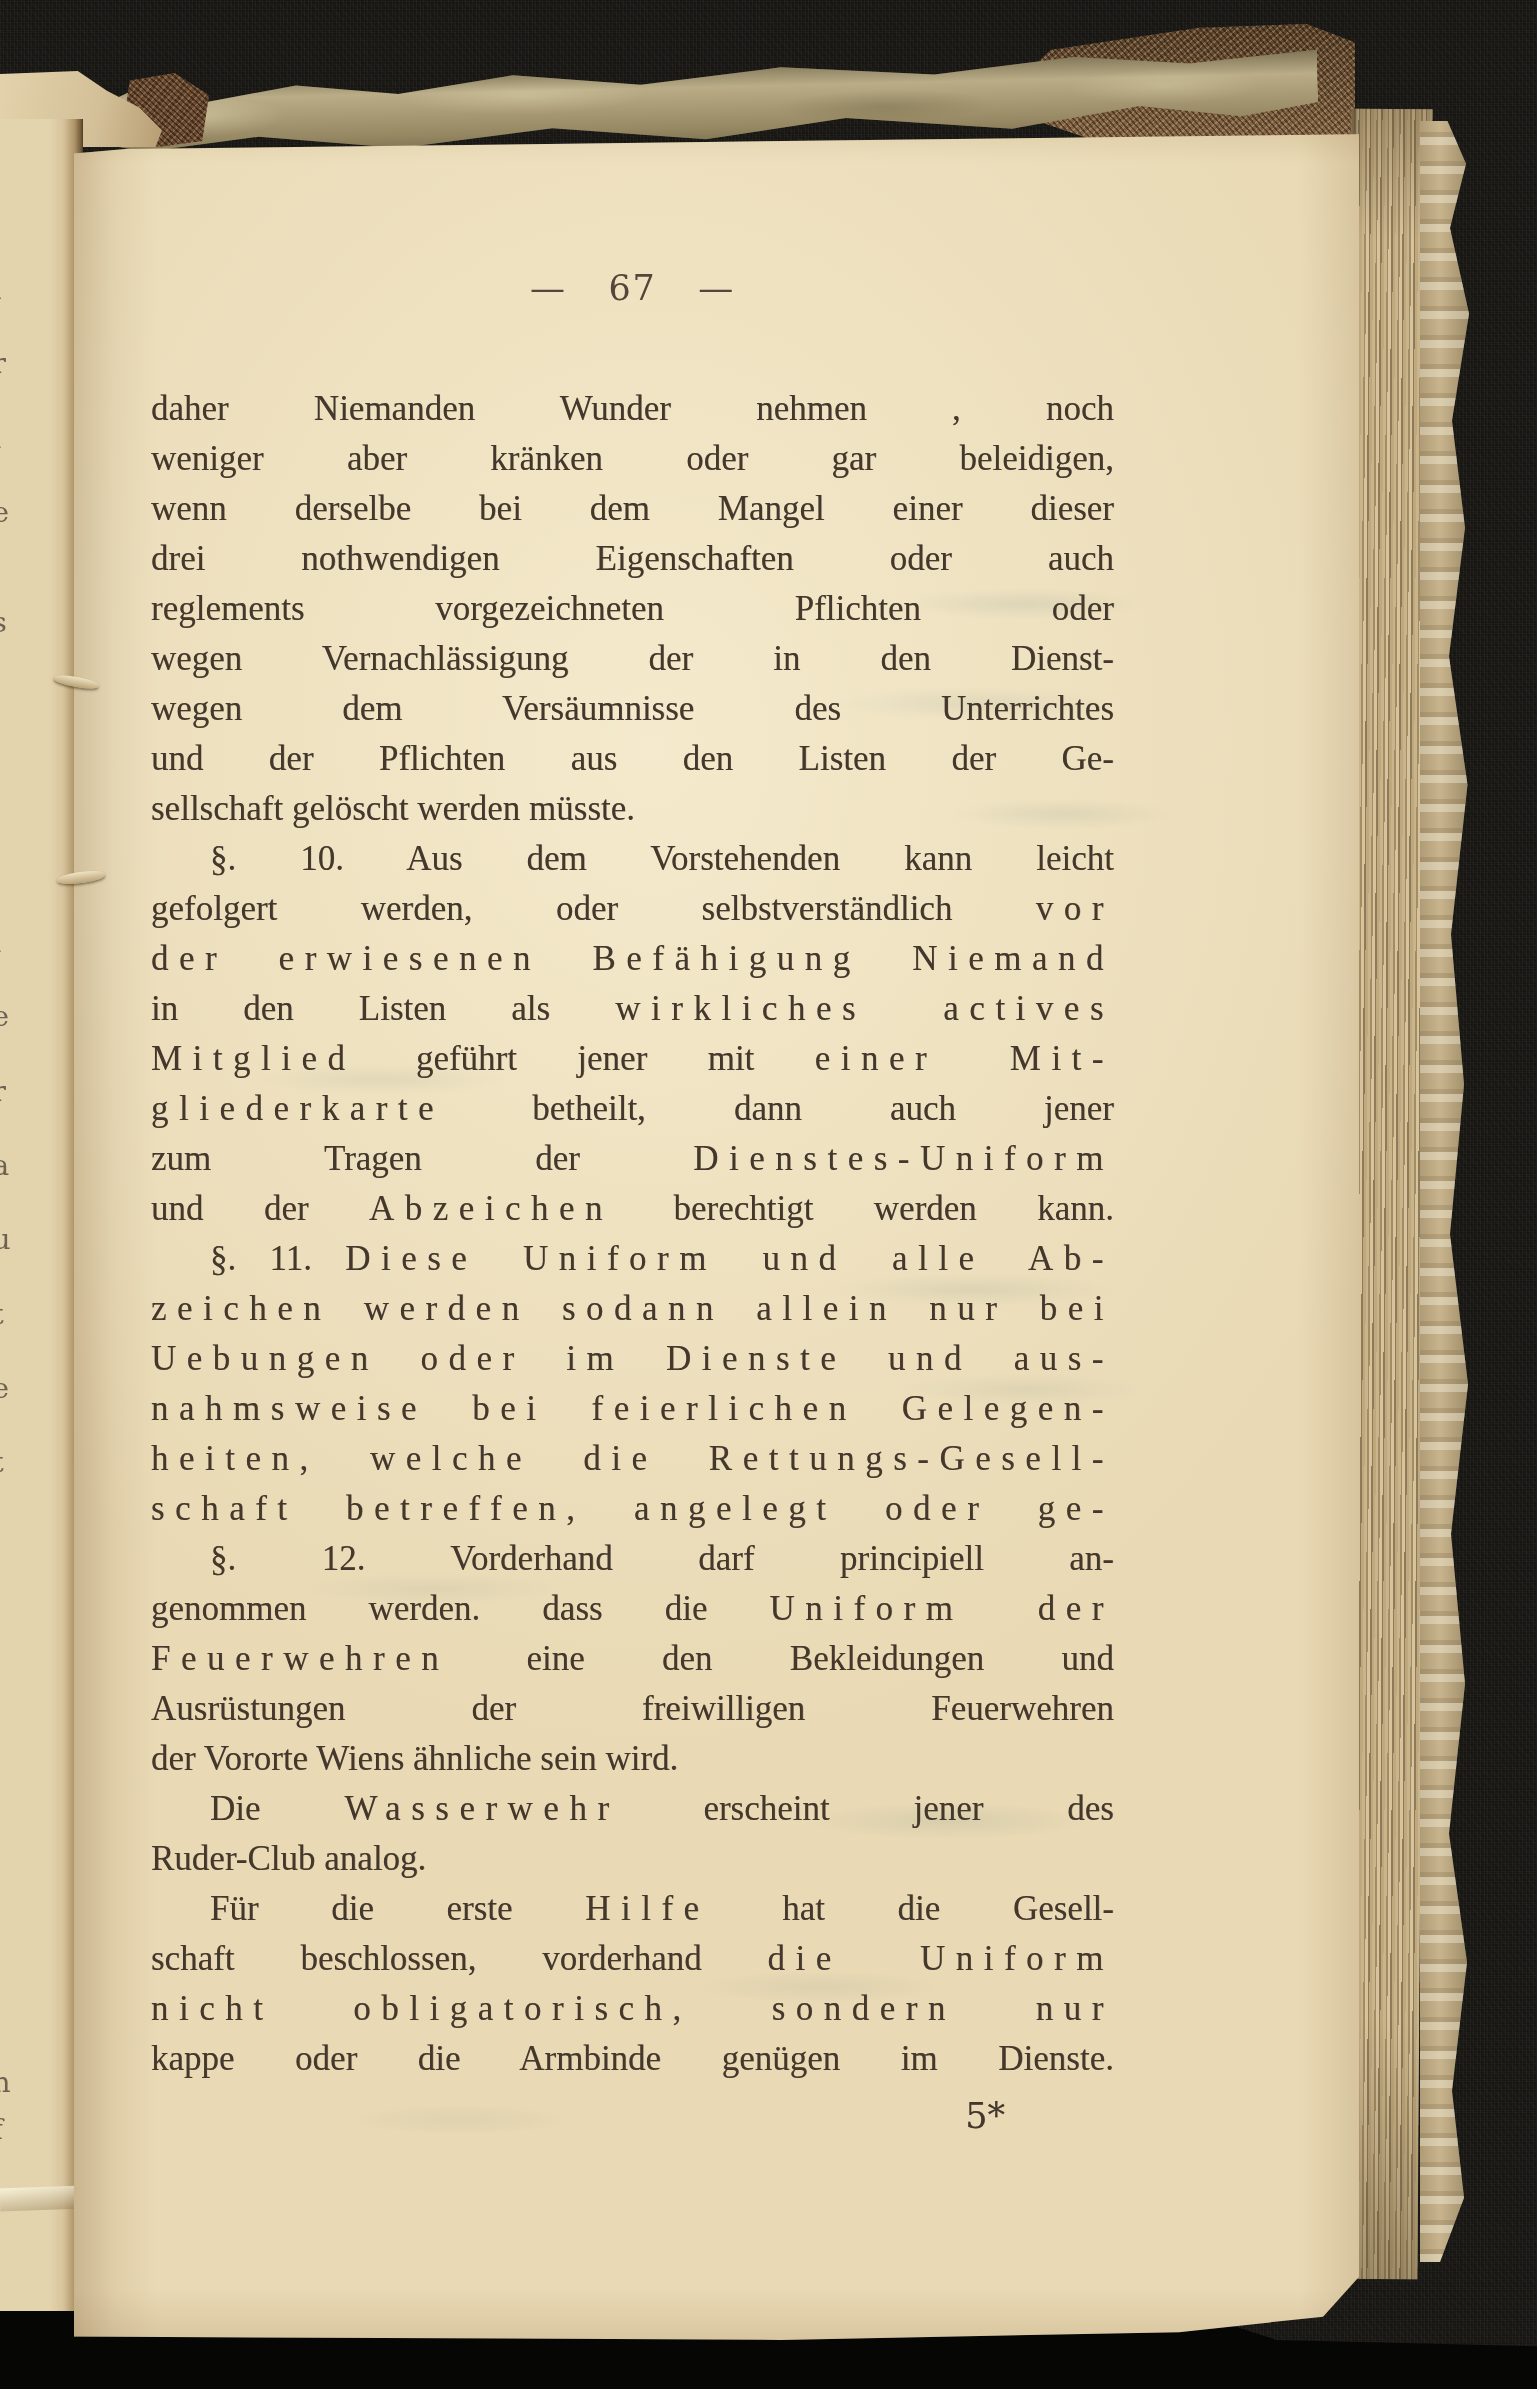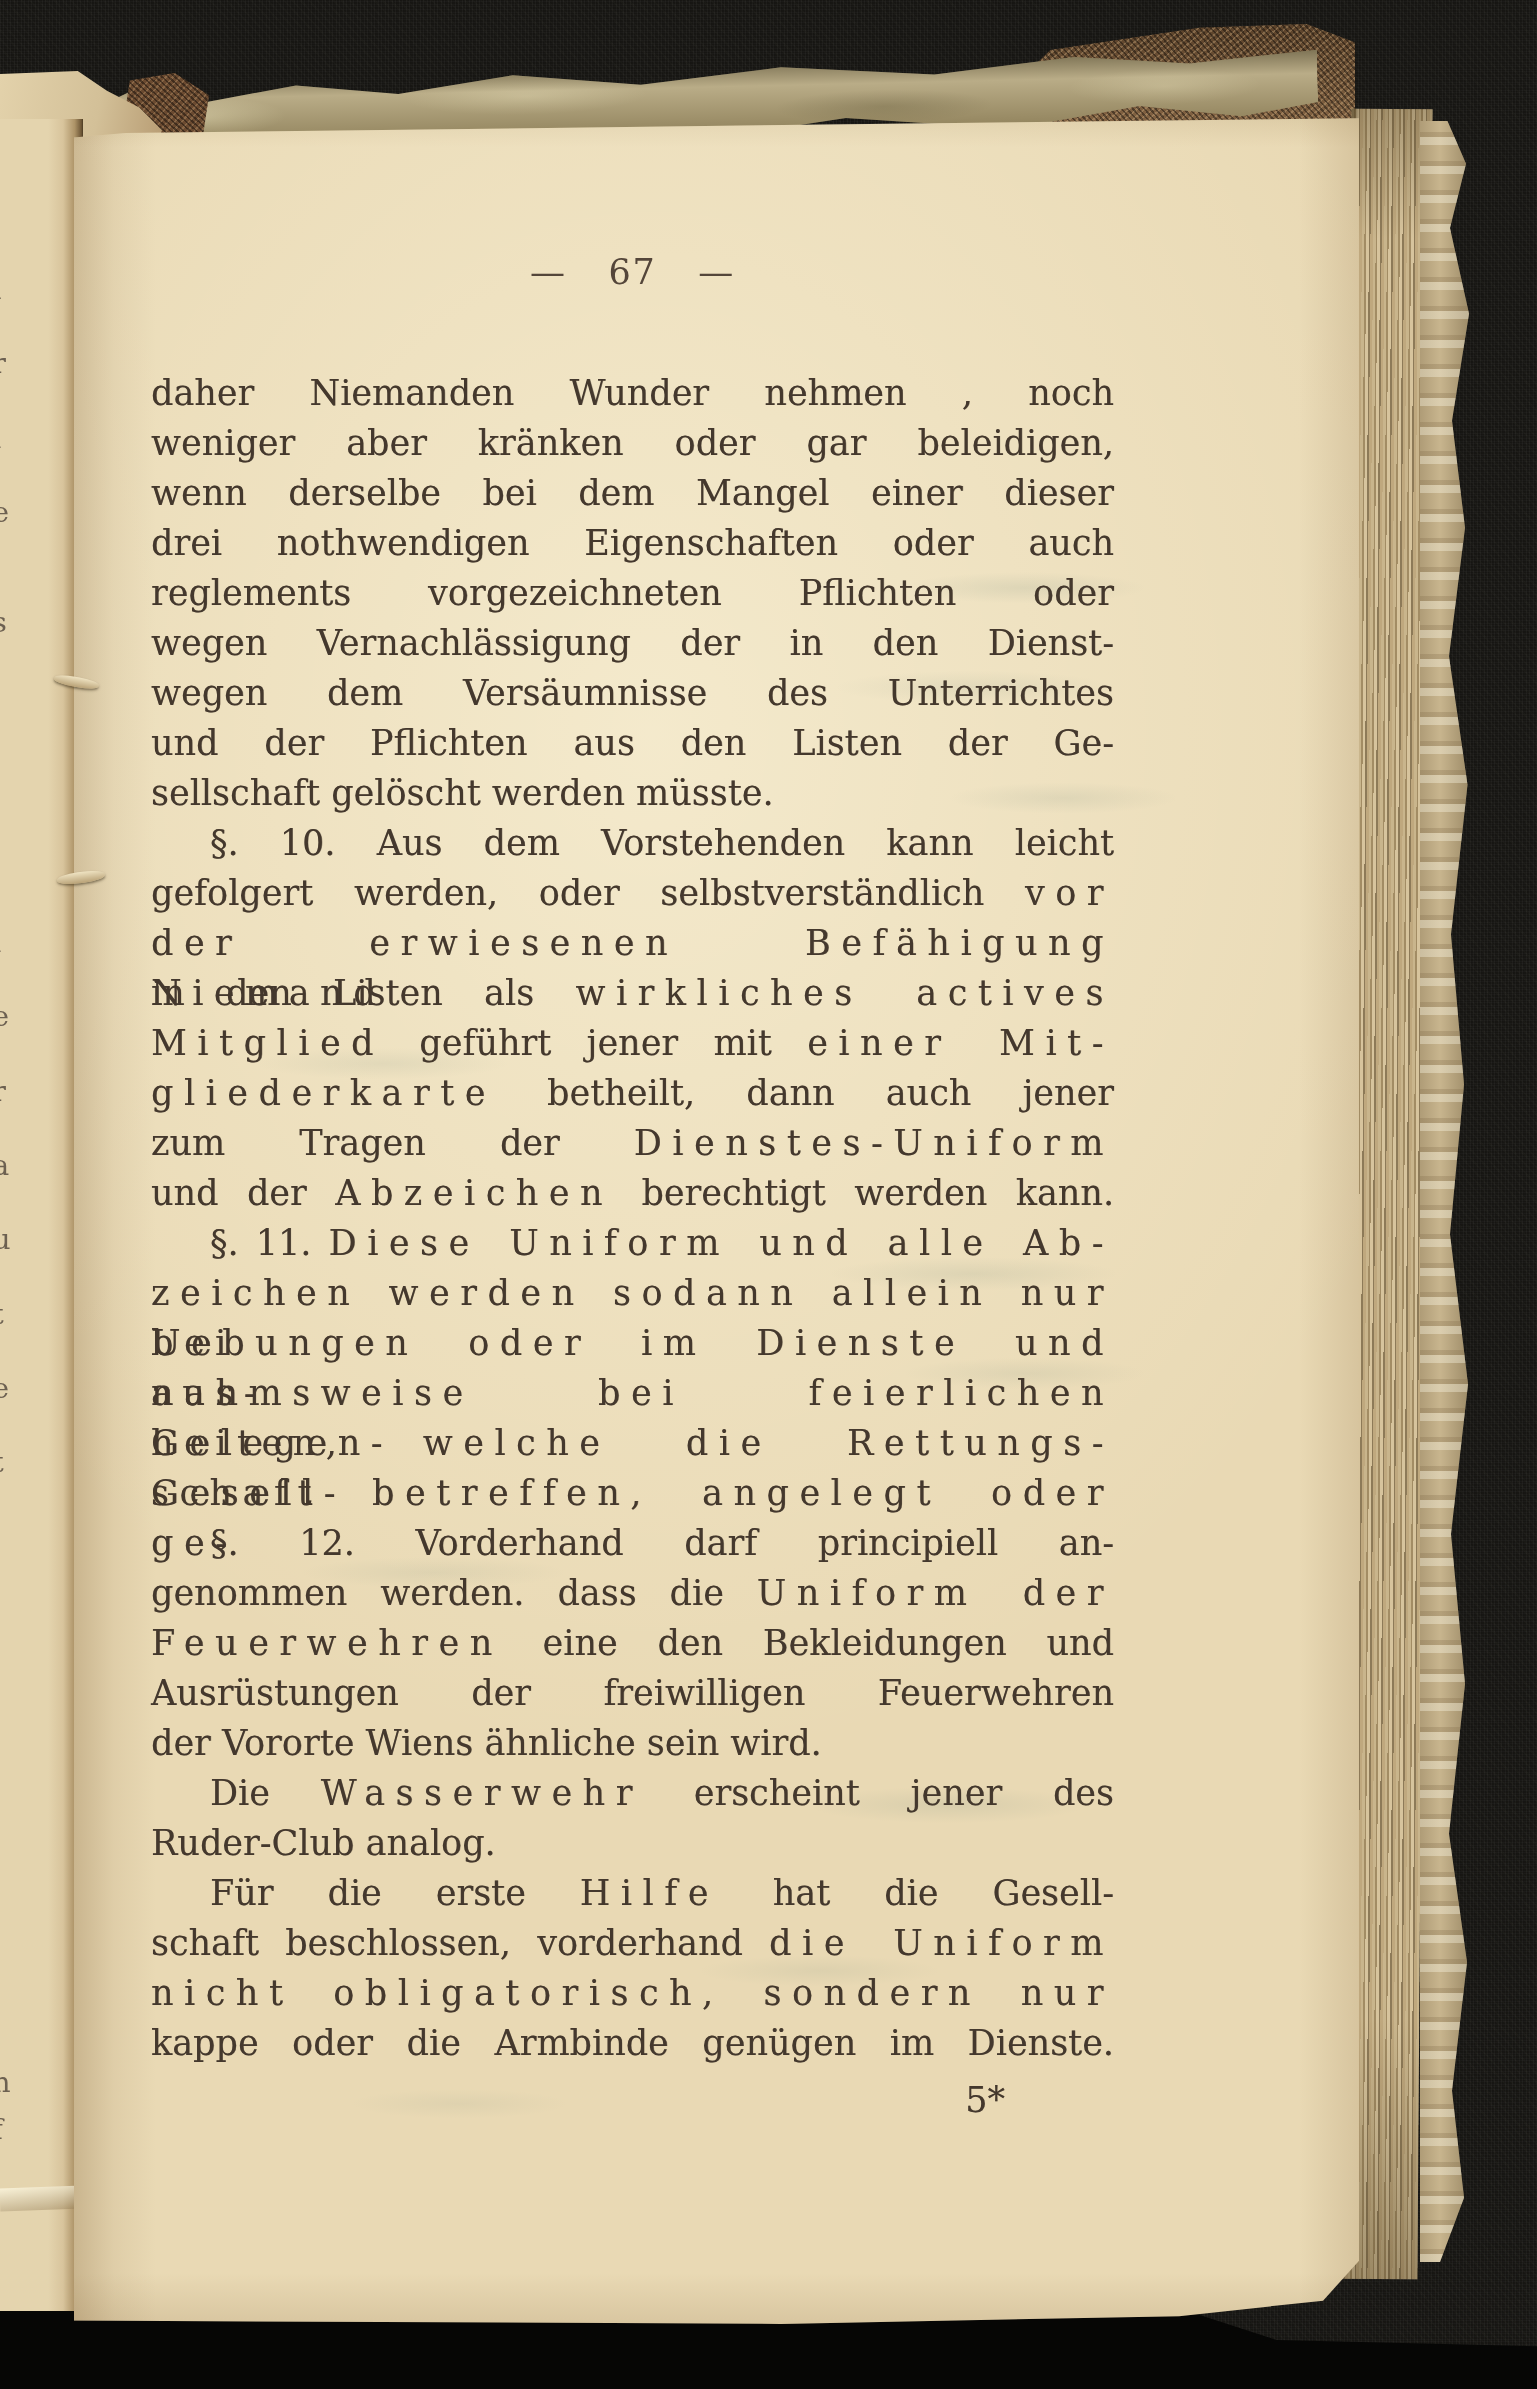--- a/index.html
+++ b/index.html
@@ -130,21 +130,21 @@
 
   
   .shadow-bottom{
     position:absolute;left:0;top:2286px;width:1538px;height:104px;z-index:2;
     background:var(--shadow_black);
     clip-path:polygon(0 10%, 74% 0, 78% 28%, 83% 52%, 100% 58%, 100% 100%, 0 100%);
   }
 
   
   .page{
-    position:absolute;left:74px;top:112px;width:1285px;height:2213px;z-index:6;
+    position:absolute;left:74px;top:128px;width:1285px;height:2213px;z-index:6;
     background-color:var(--paper);
     background-image:
       radial-gradient(90% 65% at 45% 28%, rgba(255,250,228,0.50), transparent 72%),
       linear-gradient(90deg, rgba(135,105,62,0.32) 0, rgba(135,105,62,0.10) 40px, transparent 82px),
       linear-gradient(270deg, rgba(150,122,80,0.22) 0, transparent 60px),
       linear-gradient(0deg, rgba(148,120,78,0.20) 0, transparent 52px),
       linear-gradient(180deg, rgba(150,124,82,0.18) 0, transparent 35px);
     clip-path:polygon(0 1.15%, 4% 0.95%, 100% 0.28%, 100% 97.1%, 97.2% 98.9%, 86% 99.6%, 55% 99.95%, 0 99.8%);
   }
   
@@ -171,20 +171,21 @@
   .text-block{
     position:absolute;left:77px;top:256px;width:963px;
     color:var(--ink);font-size:35px;
     text-shadow:0.3px 0.3px 0.5px rgba(62,50,40,0.45);
   }
   .line{
     width:963px;height:50px;line-height:50px;
     white-space:normal;
     text-align:justify;text-align-last:justify;
     overflow:visible;
+    font-family:Liberation Serif, serif;
   }
   .line.noj{text-align-last:left;}
   .line.indent{padding-left:59px;width:904px;}
   .sperr{letter-spacing:0.30em;word-spacing:0.05em;}
   .sig{
     width:963px;margin-top:12px;text-align:right;padding-right:109px;
     box-sizing:border-box;font-size:35px;color:var(--ink);
   }
 </style>
 </head>

